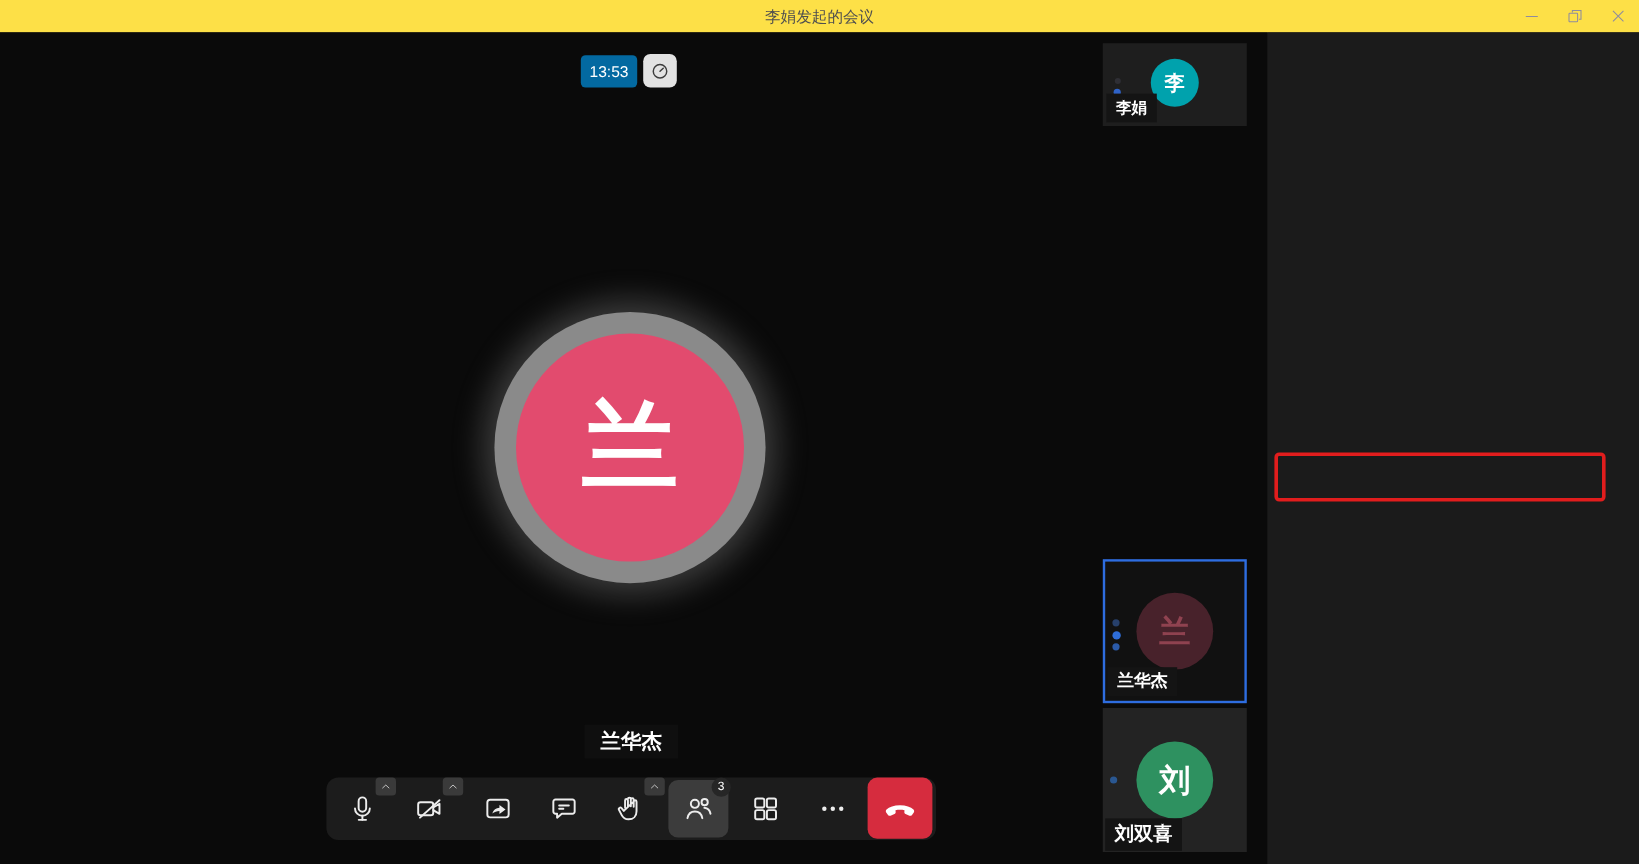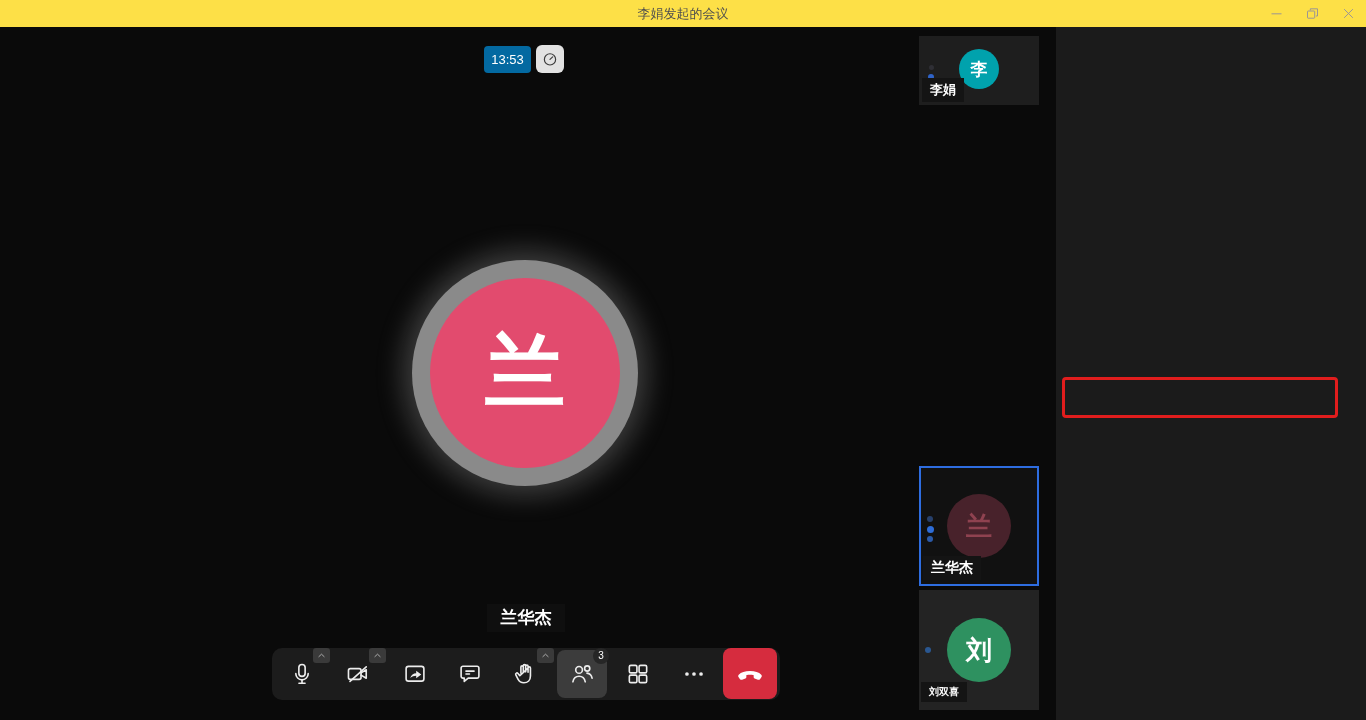--- a/index.html
+++ b/index.html
@@ -109,21 +109,21 @@
     <div class="abs voldot" style="left:6px;top:48px;width:6px;height:6px;background:#27406b;"></div>
     <div class="abs voldot" style="left:6px;top:58px;width:7px;height:7px;background:#2e6dd8;"></div>
     <div class="abs voldot" style="left:6px;top:68px;width:6px;height:6px;background:#2b5aa8;"></div>
     <div class="abs avatar" style="left:26px;top:26px;width:64px;height:64px;background:#48222b;color:#8f4250;font-size:26px;">兰</div>
     <div class="abs nametag" style="left:2px;top:88px;font-size:14px;">兰华杰</div>
   </div>
 
   <div class="abs tile z10" id="tile-third">
     <div class="abs voldot" style="left:6px;top:57px;width:6px;height:6px;background:#2a5791;"></div>
     <div class="abs avatar" style="left:28px;top:28px;width:64px;height:64px;background:#2e9160;font-size:26px;">刘</div>
-    <div class="abs nametag" style="left:2px;top:92px;font-size:10px;">刘双喜</div>
+    <div class="abs nametag" style="left:2px;top:92px;font-size:16px;">刘双喜</div>
   </div>
 
   <div class="abs z20" id="toolbar"></div>
 
   <div class="abs tb-btn z20" style="left:280px;">
     <svg class="ic" viewBox="0 0 24 24">
       <rect x="9.1" y="3.2" width="5.8" height="11" rx="2.9"></rect>
         <path d="M6.3 11.7a5.7 5.7 0 0 0 11.4 0"></path>
         <path d="M12 17.4v3.1"></path>
         <path d="M9.2 20.5h5.6"></path>

